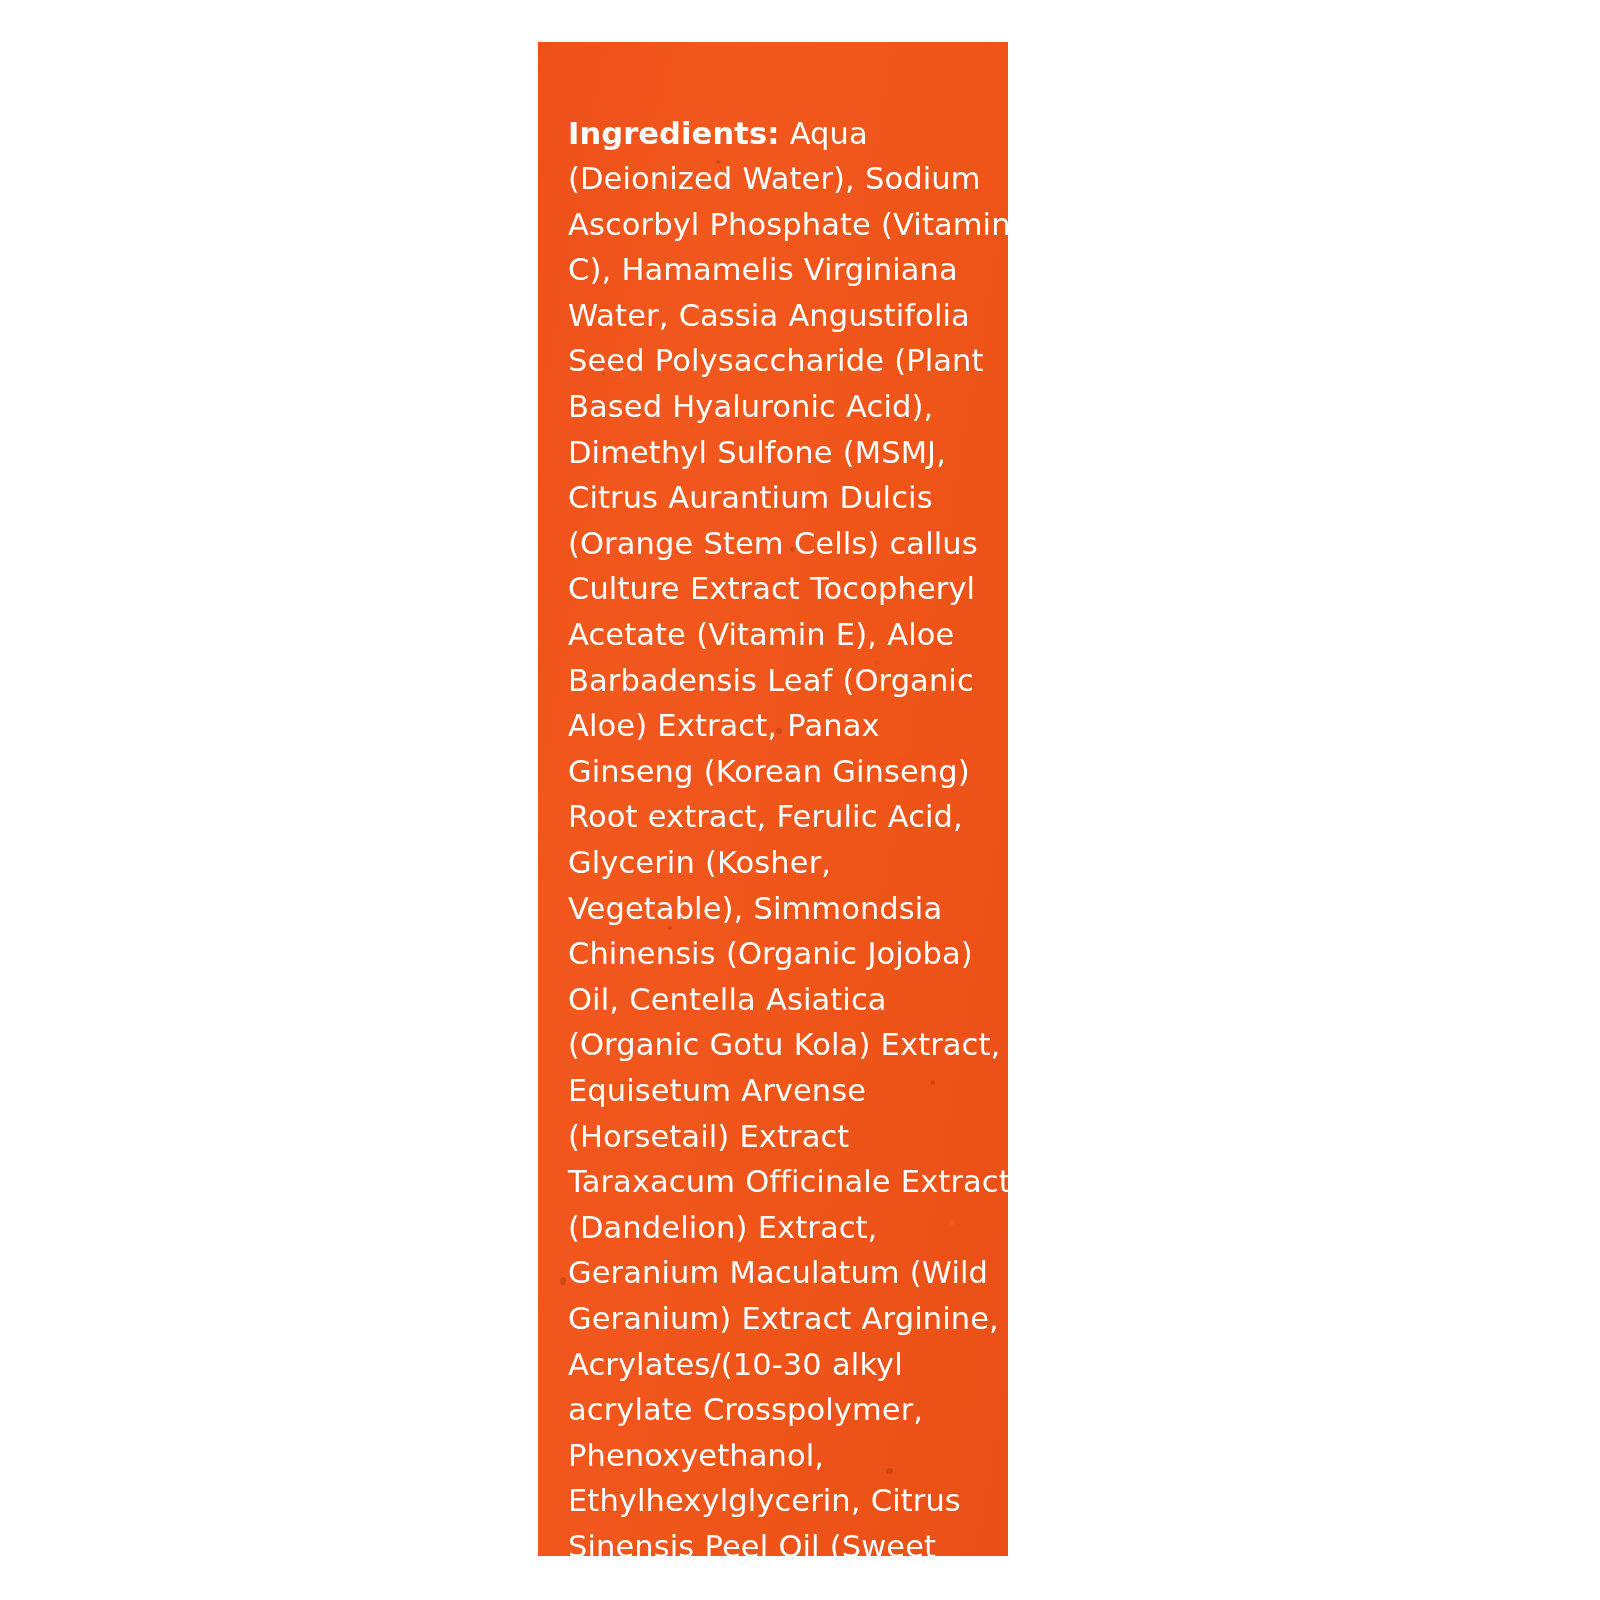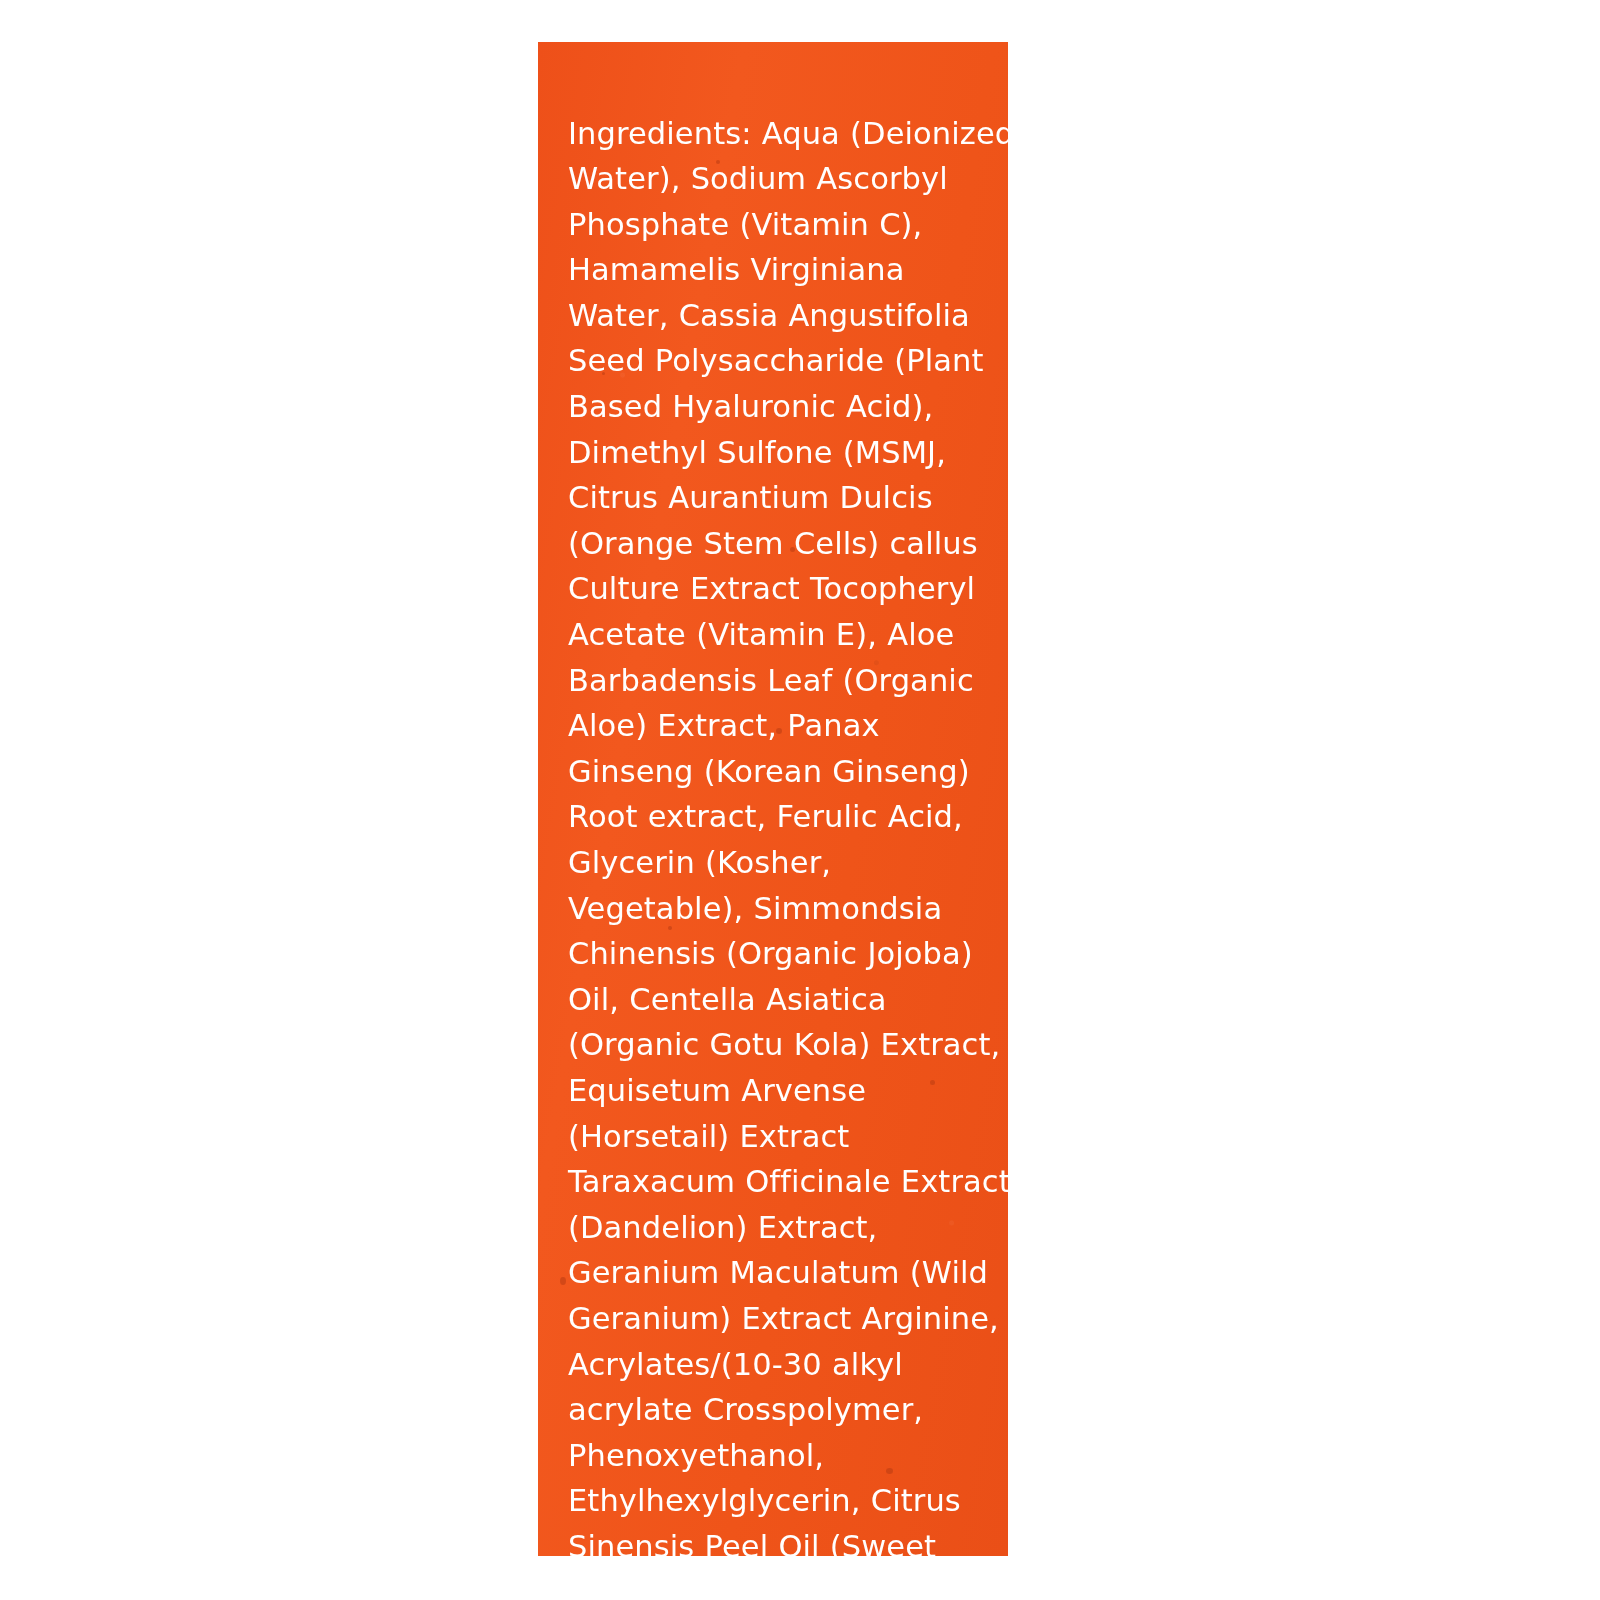--- a/index.html
+++ b/index.html
@@ -56,21 +56,21 @@
   .ing-block {
     color: #ffffff;
     font-size: 30.5px;
     line-height: 45.6px;
     letter-spacing: 0.1px;
     width: 447px;
     text-align: left;
     word-spacing: 0.4px;
   }
   .ing-label {
-    font-weight: normal;
+    font-weight: bold;
   }
 </style>
 </head>
 <body>
 
 <div id="stage">
 
   <div id="panel">
 
     <span class="speck" style="left:178px; top:118px; width:4px; height:4px;"></span>

